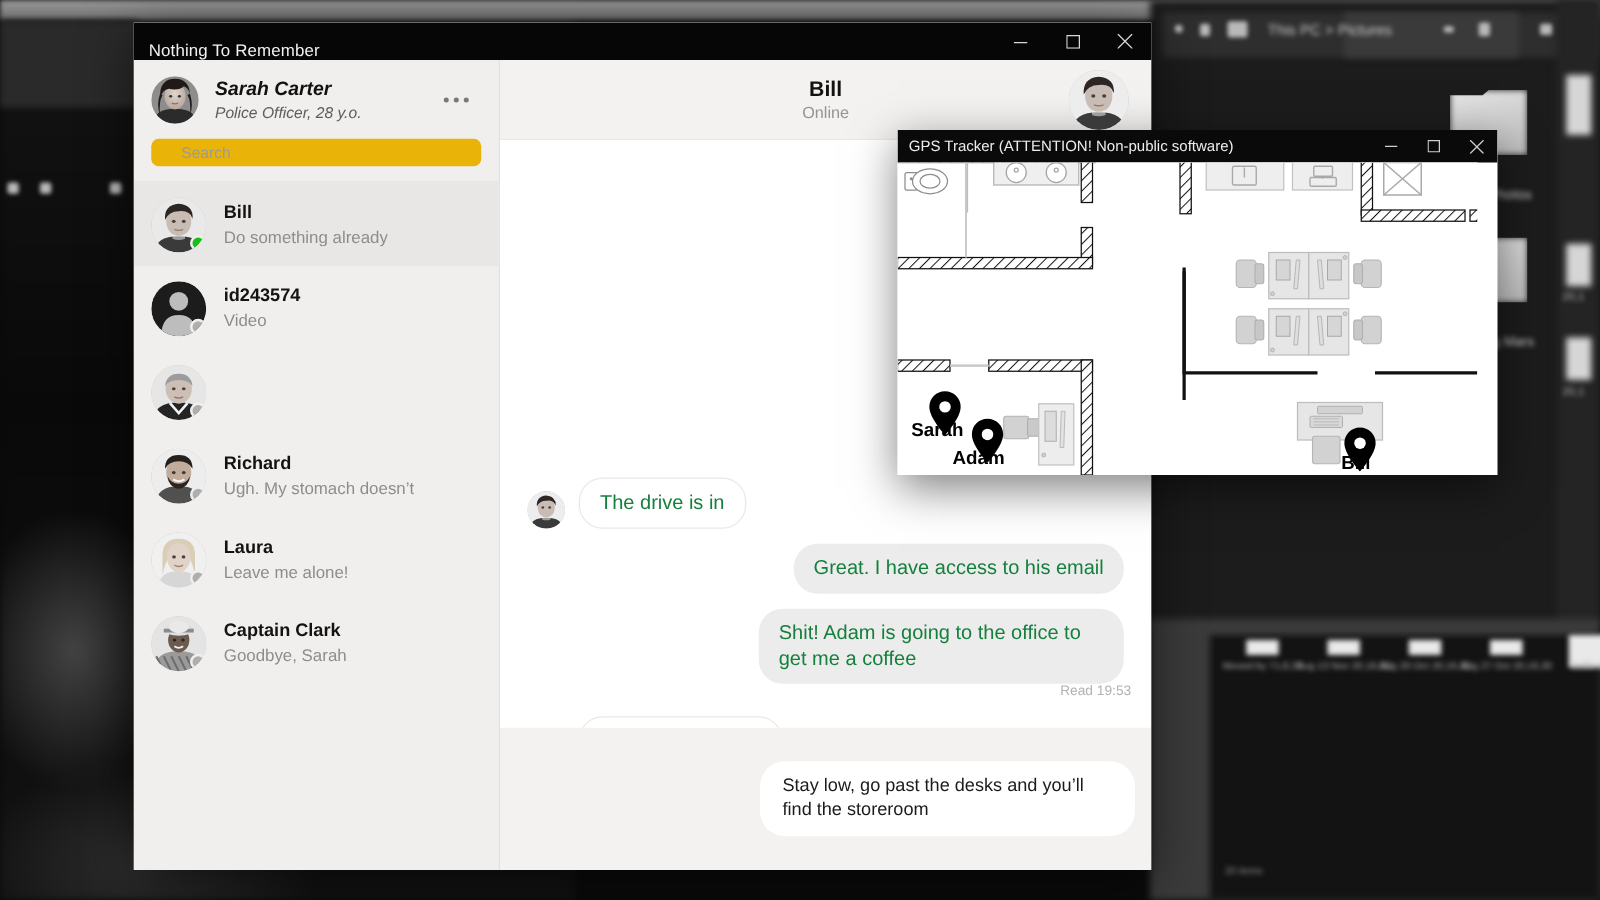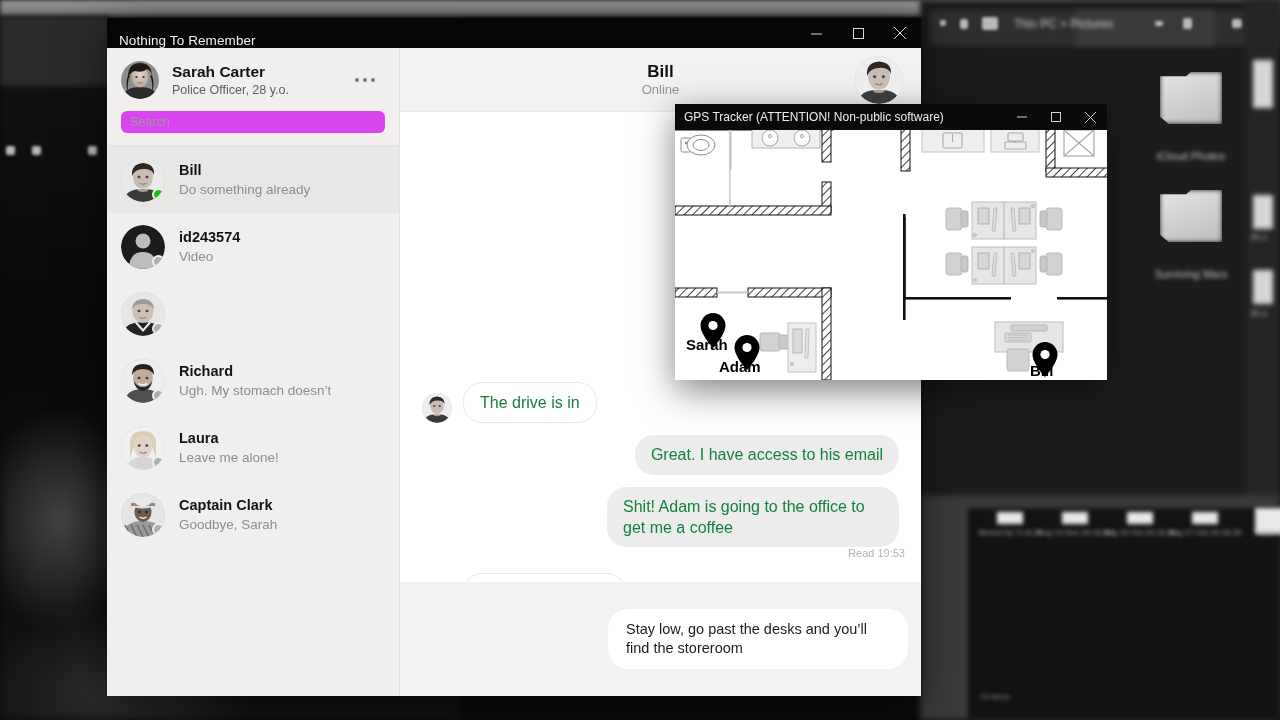--- a/index.html
+++ b/index.html
@@ -105,30 +105,30 @@
   .win-btn svg { display: block; }
 
   .msg-body { display: flex; height: 648px; }
 
   
   .sidebar { width: 293px; background: #f0efed; display: flex; flex-direction: column; border-right: 1px solid #e2e1df;}
   .profile { display: flex; align-items: center; padding: 13px 14px 10px 14px; }
   .avatar { border-radius: 50%; overflow: hidden; flex: none; position: relative; background:#cfcfcf; }
   .avatar svg { display: block; }
   .pf-av { width: 38px; height: 38px; }
-  .pf-text { margin-left: 13px; flex: 1; min-width: 0;}
+  .pf-text { margin-left: 13px; flex: 1; min-width: 0; font-style: italic;}
   .pf-name { font-size: 15.5px; font-weight: bold; color: #111; line-height: 1.18; }
   .pf-sub { font-size: 12.5px; color: #5d5d5d; margin-top: 2px; }
   .pf-dots { display: flex; gap: 4px; padding: 0 10px; cursor: pointer;}
   .pf-dots i { width: 4px; height: 4px; border-radius: 50%; background: #787878; display:block;}
 
   .search-wrap { padding: 2px 14px 12px 14px; }
   .search-input {
     width: 100%; height: 22px; border-radius: 6px; border: none; outline: none;
-    background: #d946ef; font-size: 12.5px; color: #333; padding: 0 9px;
+    background: #eab308; font-size: 12.5px; color: #333; padding: 0 24px;
     font-family: "Liberation Sans", sans-serif;
   }
   .search-input::placeholder { color: #9b9b9b; }
 
   .contacts { flex: 1; overflow: hidden; border-top: 1px solid #e4e3e1;}
   .contact {
     display: flex; align-items: center; padding: 9px 14px; height: 67px; cursor: pointer;
   }
   .contact.active { background: #e8e7e5; }
   .c-av { width: 44px; height: 44px; position: relative; }
@@ -164,21 +164,21 @@
   .readmark { text-align: right; padding: 0 16px; font-size: 11px; color: #b2b2b2; margin-top: -6px; margin-bottom: 14px;}
 
   .composer { height: 114px; background: #f3f2f0; display: flex; align-items: center; justify-content: flex-end; padding: 0 13px;}
   .composer .bubble-draft {
     background: #fff; border-radius: 20px; padding: 11px 18px; font-size: 14.5px;
     color: #1b1b1b; line-height: 1.34; max-width: 300px;
   }
 
   
   #gps {
-    position: absolute; left: 675px; top: 104px; width: 432px; height: 276px;
+    position: absolute; left: 718px; top: 104px; width: 480px; height: 276px;
     background: #fff; box-shadow: 0 10px 34px rgba(0,0,0,.5); overflow: hidden;
   }
   .gps-titlebar {
     height: 26px; background: #0a0a0a; color: #ededed; font-size: 12px;
     display: flex; align-items: center; justify-content: space-between; padding-left: 9px;
   }
   .gps-ctrls { display: flex; }
   .gps-btn { width: 34px; height: 26px; display: flex; align-items: center; justify-content: center; color: #d2d2d2;}
   .gps-map { position: relative; width: 464px; height: 250px; background: #fff; overflow: hidden;}
   .gps-map svg { display: block; }

